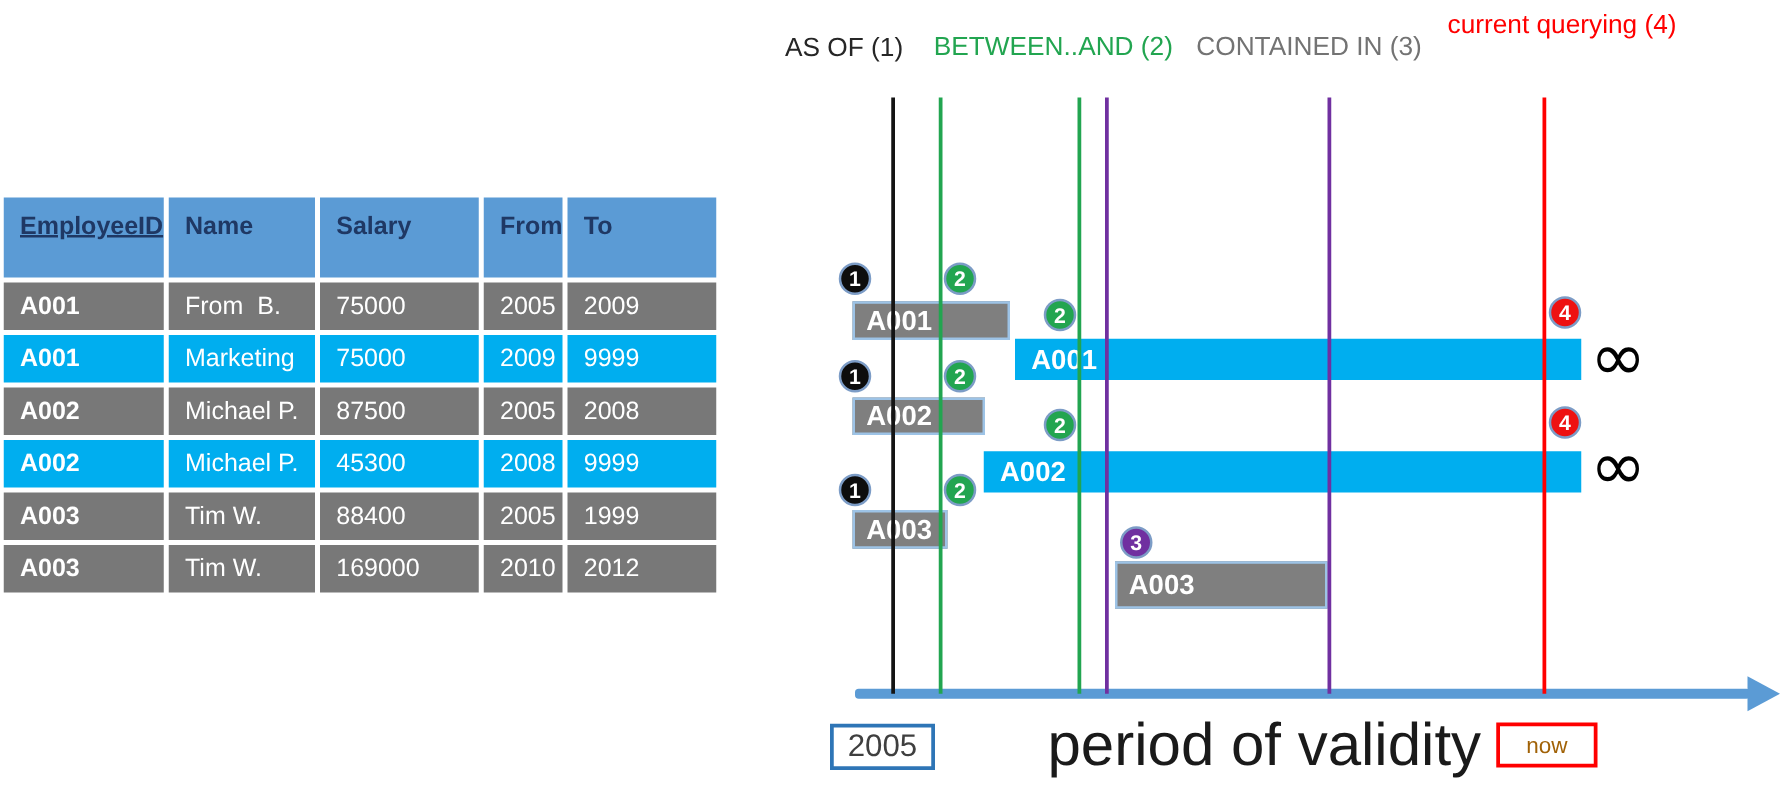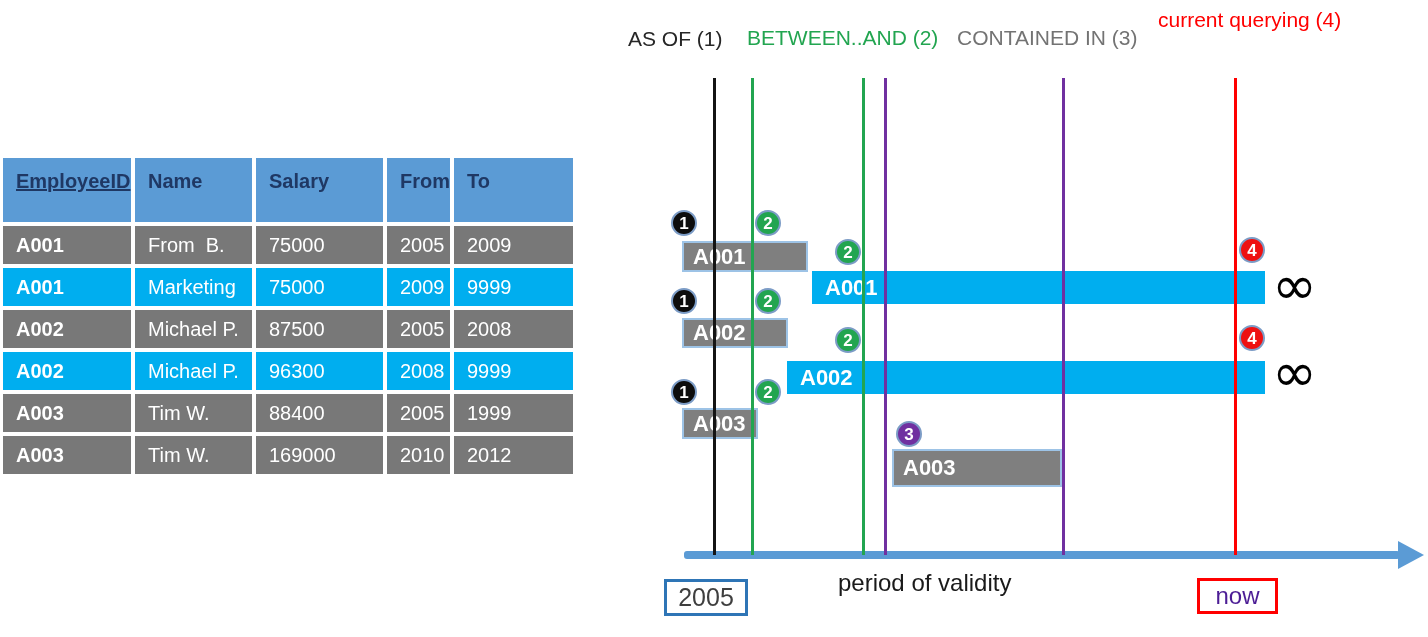--- a/index.html
+++ b/index.html
@@ -164,30 +164,30 @@
     width: 84px; height: 37px;
     border: 3px solid #2e75b6;
     color: #3f3f3f;
     font-size: 25px;
     display: flex; align-items: center; justify-content: center;
   }
   .axis-title {
     position: absolute;
     left: 838px; top: 569px;
     color: #1a1a1a;
-    font-size: 24px;
+    font-size: 48px;
     white-space: nowrap;
   }
   .now-box {
     position: absolute;
     left: 1197px; top: 578px;
     width: 81px; height: 36px;
     border: 3px solid #ff0000;
-    color: #4c1d95;
-    font-size: 24px;
+    color: #a16207;
+    font-size: 18px;
     display: flex; align-items: center; justify-content: center;
   }
 </style>
 </head>
 <body>
 
 <div id="canvas">
 
   <table class="emp-table">
     <thead>
@@ -217,21 +217,21 @@
       <tr class="row-gray">
         <td class="c0">A002</td>
         <td>Michael P.</td>
         <td>87500</td>
         <td>2005</td>
         <td>2008</td>
       </tr>
       <tr class="row-cyan">
         <td class="c0">A002</td>
         <td>Michael P.</td>
-        <td>96300</td>
+        <td>45300</td>
         <td>2008</td>
         <td>9999</td>
       </tr>
       <tr class="row-gray">
         <td class="c0">A003</td>
         <td>Tim W.</td>
         <td>88400</td>
         <td>2005</td>
         <td>1999</td>
       </tr>

